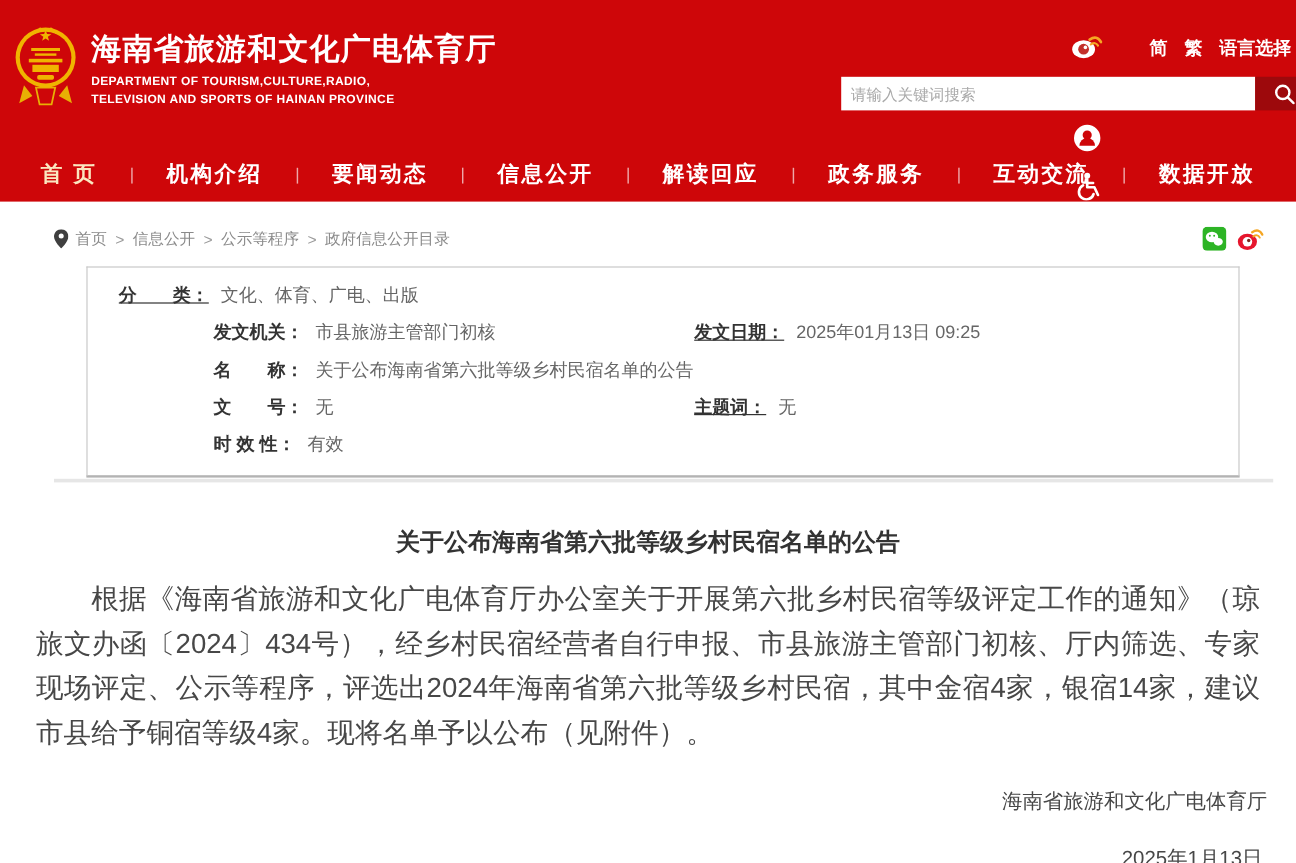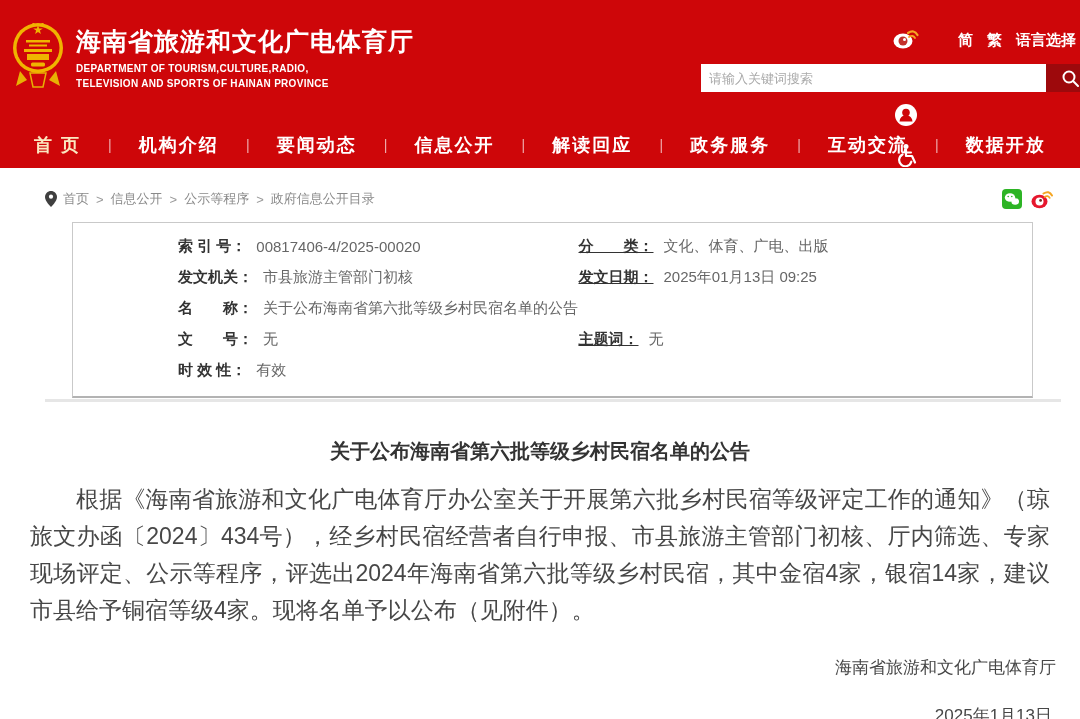--- a/index.html
+++ b/index.html
@@ -199,24 +199,20 @@
         <circle cx="9.6" cy="11.4" r="1.4" fill="#7a2b1e"></circle>
         <path d="M12.5 4.5 Q18 1 21 6.5" stroke="#f5a623" stroke-width="2" fill="none" stroke-linecap="round"></path>
         <path d="M13.5 8 Q17 5.8 18.8 9" stroke="#f5a623" stroke-width="1.6" fill="none" stroke-linecap="round"></path>
       </svg>
     </span>
   </span>
 </div>
 
 <div class="doc-table">
   <div class="tr">
-    <div class="td">
-      <span class="lbl">索 引 号：</span>
-      <span class="val">00817406-4/2025-00020</span>
-    </div>
     <div class="td rt">
       <span class="lbl">分　　类：</span>
       <span class="val">文化、体育、广电、出版</span>
     </div>
   </div>
   <div class="tr">
     <div class="td">
       <span class="lbl">发文机关：</span>
       <span class="val">市县旅游主管部门初核</span>
     </div>

